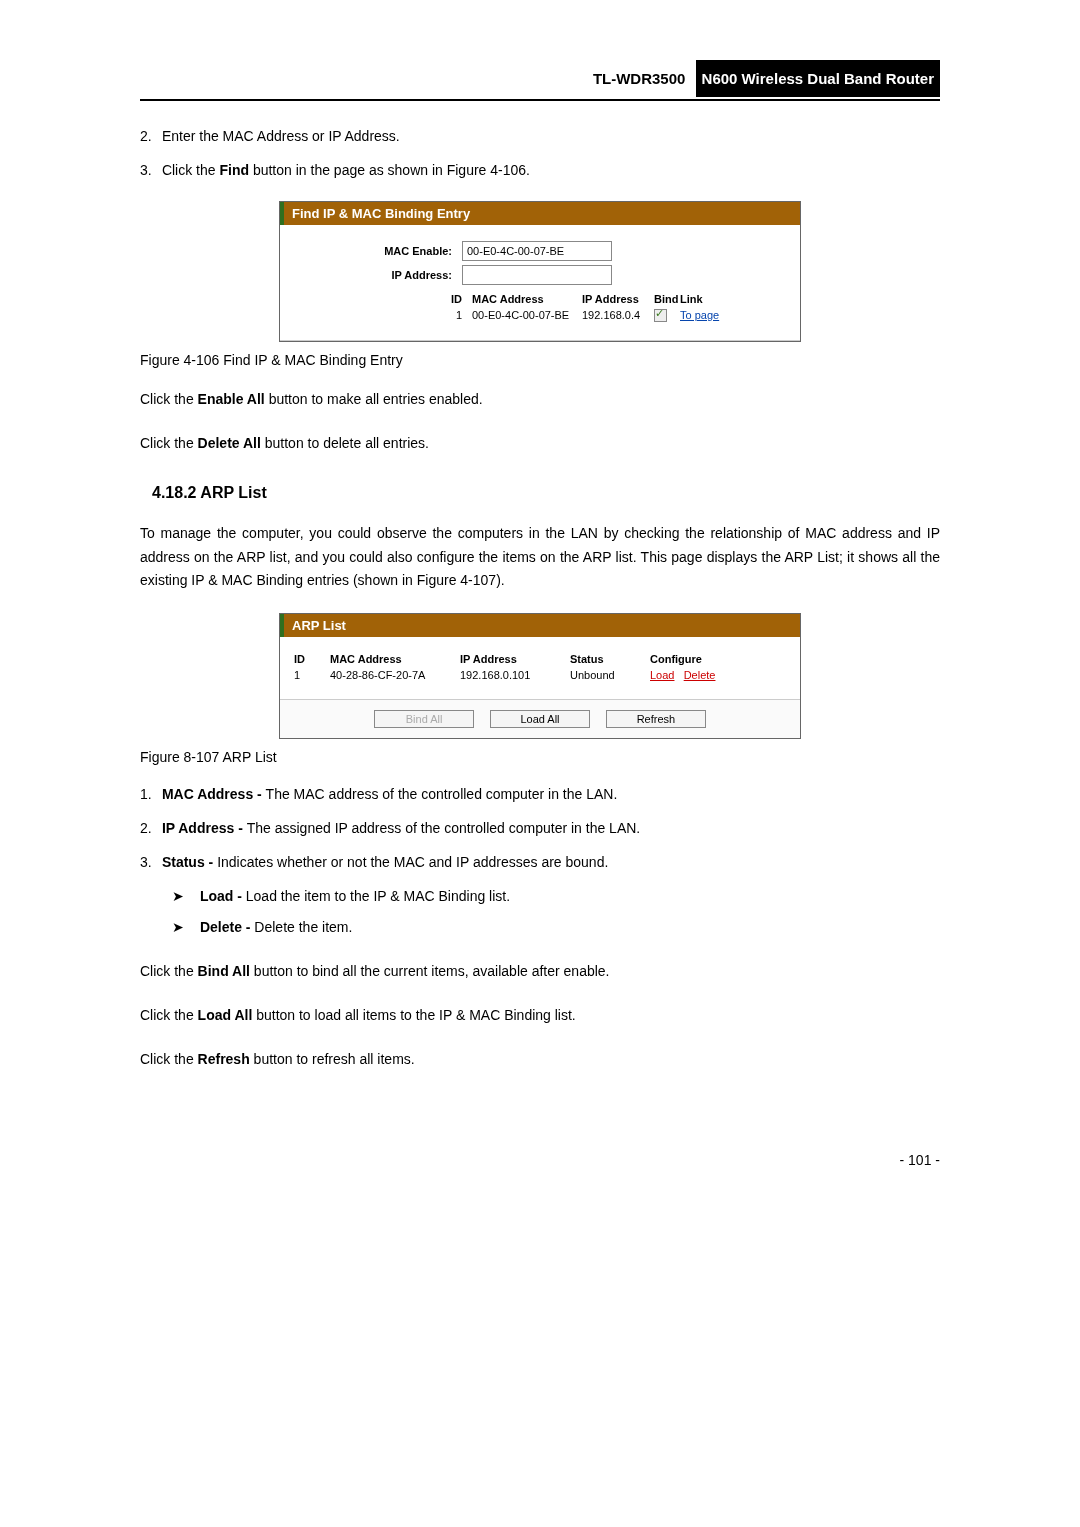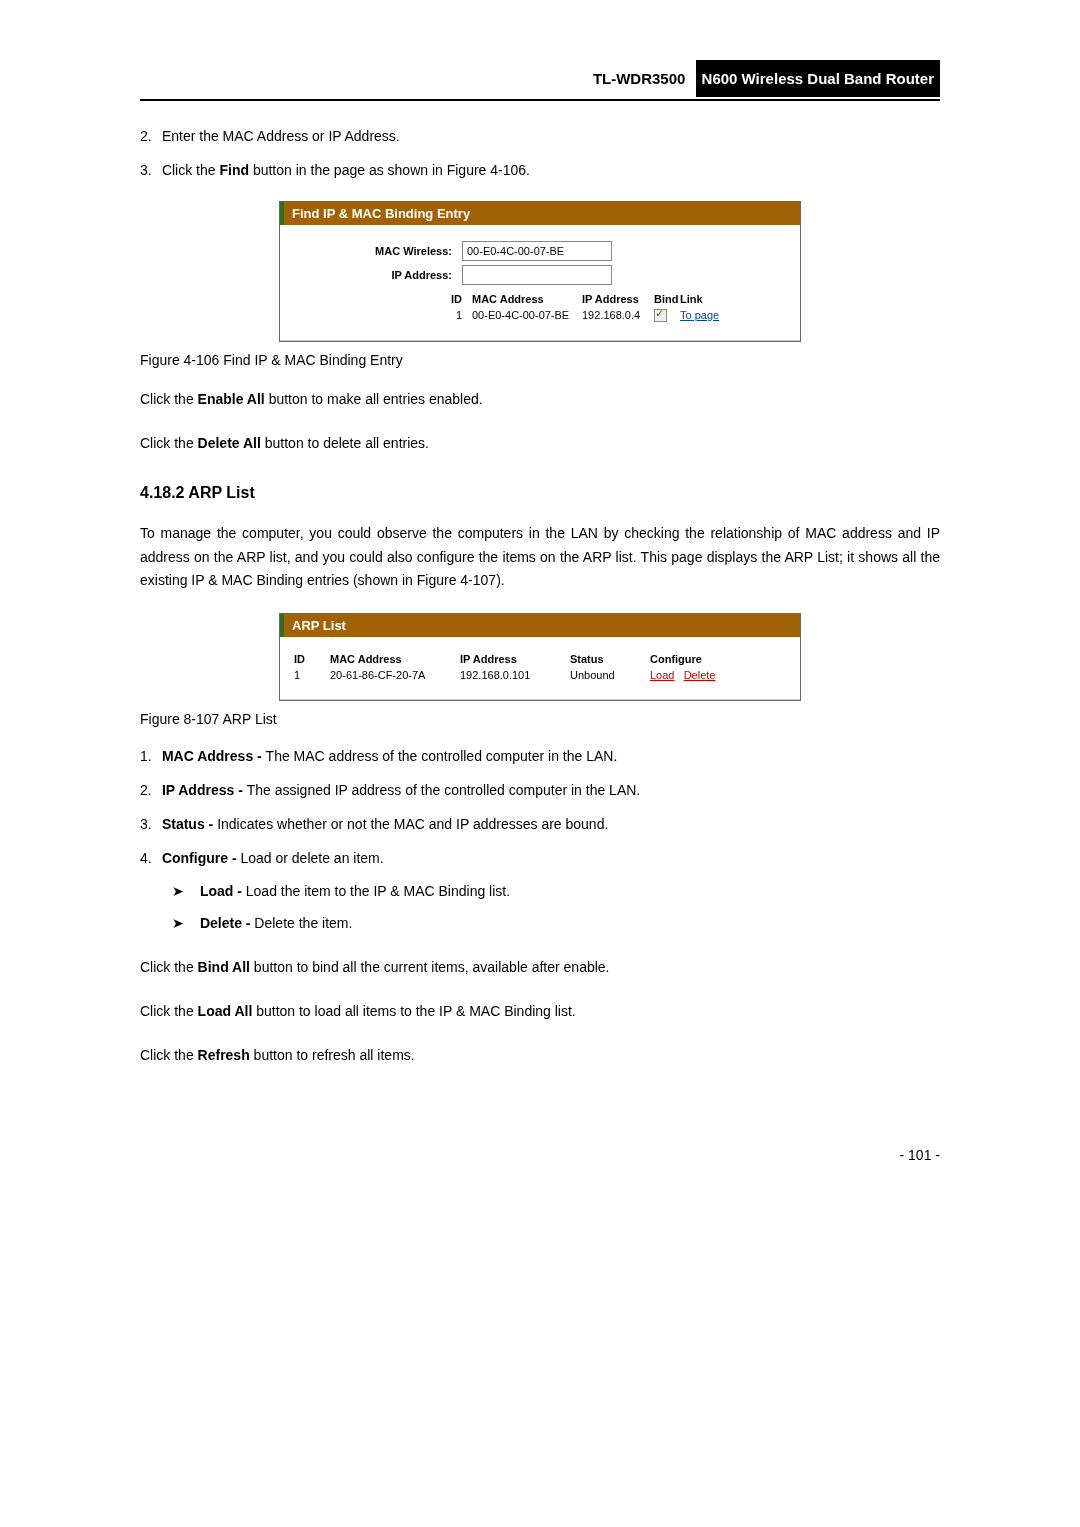--- a/index.html
+++ b/index.html
@@ -93,21 +93,21 @@
   .arp-body { padding: 14px 14px 6px 14px; font-size:11px; }
   .arp-row { display:flex; font-size:11px; padding:2px 0;}
   .arp-h { font-weight:bold; }
   .arp-id  { width: 36px; }
   .arp-mac { width: 130px; }
   .arp-ip  { width: 110px; }
   .arp-st  { width: 80px; }
   .arp-cfg { width: 100px; }
   .load-link { color:#c00; text-decoration:underline; cursor:pointer; }
 
-  h3.sec { font-size: 16px; margin: 28px 0 10px 0; font-weight:bold; }
+  h3.sec { font-size: 16px; margin: 28px 0 10px 12px; font-weight:bold; }
   .justify { text-align: justify; }
   .footer { text-align:right; margin-top:80px; }
 </style>
 </head>
 <body>
 
 <div class="page">
 
   <div class="header-bar">
     <span class="header-model">TL-WDR3500</span>
@@ -121,21 +121,21 @@
 
   <div class="num-item">
     <span class="num">3.</span>
     <span>Click the </span><b>Find</b><span> button in the page as shown in Figure 4-106.</span>
   </div>
 
   <div class="fig-wrap">
     <div class="fig-green">Find IP &amp; MAC Binding Entry</div>
     <div class="fig-body">
       <div class="form-row">
-        <div class="lbl">MAC Wireless:</div>
+        <div class="lbl">MAC Enable:</div>
         <input type="text" value="00-E0-4C-00-07-BE" style="">
       </div>
       <div class="form-row">
         <div class="lbl">IP Address:</div>
         <input type="text" value="" style="">
       </div>
 
       <div class="mini-table">
         <div class="mt-row mt-h">
           <div class="mt-id">ID</div>
@@ -176,49 +176,50 @@
     <div class="arp-body">
       <div class="arp-row arp-h">
         <div class="arp-id">ID</div>
         <div class="arp-mac">MAC Address</div>
         <div class="arp-ip">IP Address</div>
         <div class="arp-st">Status</div>
         <div class="arp-cfg">Configure</div>
       </div>
       <div class="arp-row">
         <div class="arp-id">1</div>
-        <div class="arp-mac">20-61-86-CF-20-7A</div>
+        <div class="arp-mac">40-28-86-CF-20-7A</div>
         <div class="arp-ip">192.168.0.101</div>
         <div class="arp-st">Unbound</div>
         <div class="arp-cfg">
           <span class="load-link">Load</span>
           <span>&nbsp;</span>
           <span class="load-link">Delete</span>
         </div>
       </div>
     </div>
     <div class="fig-sep"></div>
+    <div class="btn-row">
+      <span class="btn disabled">Bind All</span>
+      <span class="btn">Load All</span>
+      <span class="btn">Refresh</span>
+    </div>
   </div>
   <div class="caption">Figure 8-107 ARP List</div>
 
   <div class="num-item">
     <span class="num">1.</span>
     <b>MAC Address - </b><span>The MAC address of the controlled computer in the LAN.</span>
   </div>
   <div class="num-item">
     <span class="num">2.</span>
     <b>IP Address - </b><span>The assigned IP address of the controlled computer in the LAN.</span>
   </div>
   <div class="num-item">
     <span class="num">3.</span>
     <b>Status - </b><span>Indicates whether or not the MAC and IP addresses are bound.</span>
-  </div>
-  <div class="num-item">
-    <span class="num">4.</span>
-    <b>Configure - </b><span>Load or delete an item.</span>
   </div>
 
   <div class="sub-item">
     <span class="arrow">➤</span>
     <b>Load - </b><span>Load the item to the IP &amp; MAC Binding list.</span>
   </div>
   <div class="sub-item">
     <span class="arrow">➤</span>
     <b>Delete - </b><span>Delete the item.</span>
   </div>

